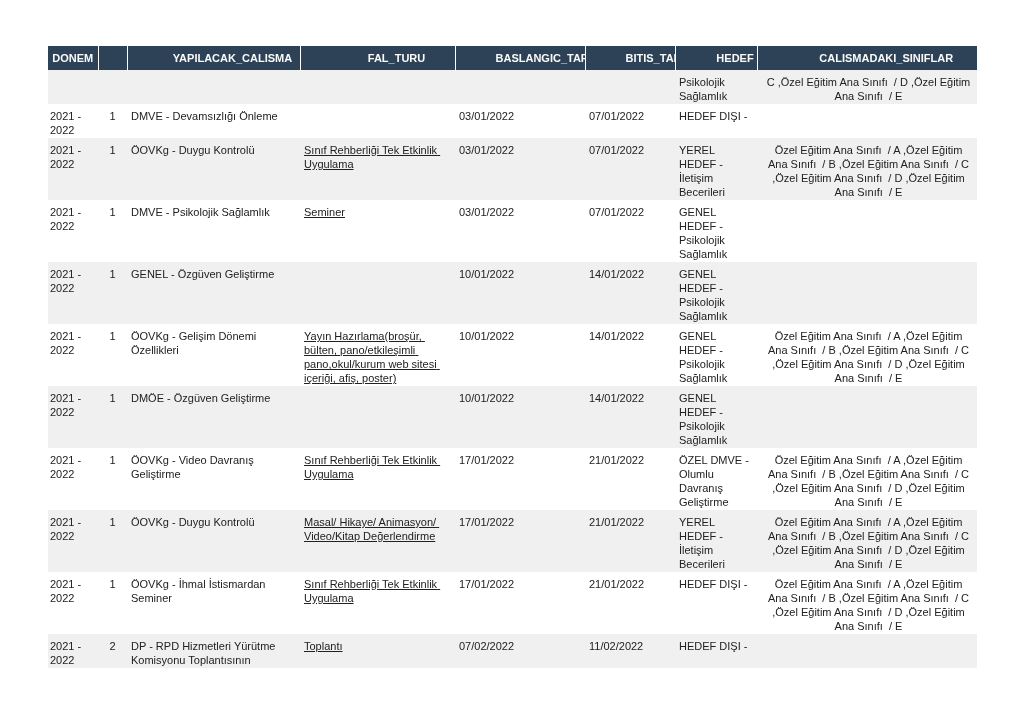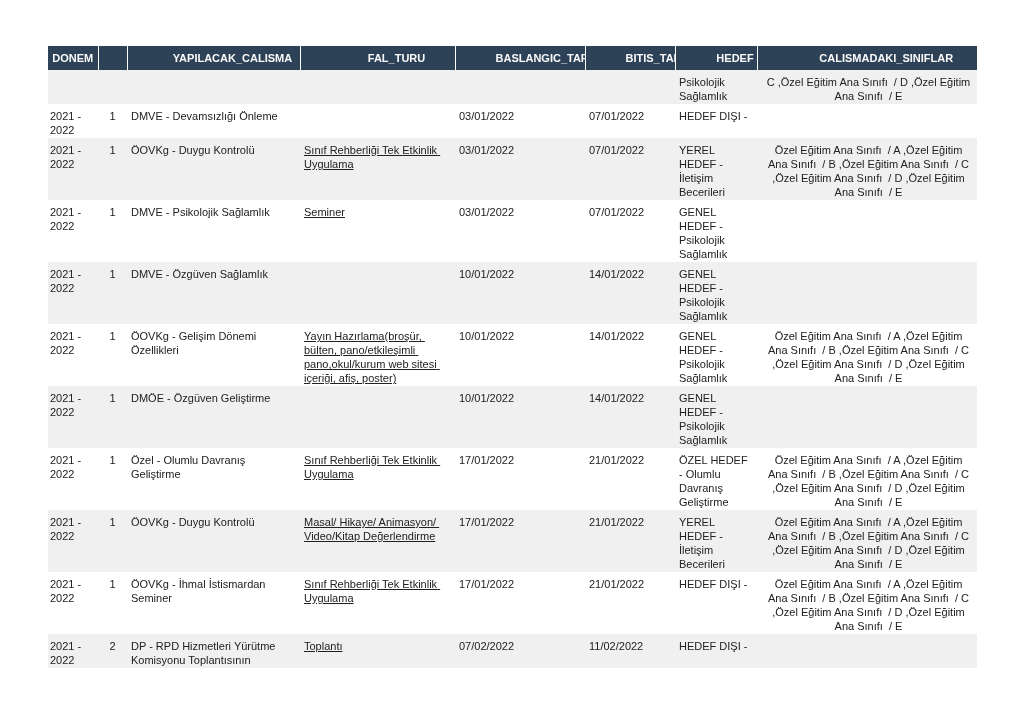--- a/index.html
+++ b/index.html
@@ -126,21 +126,21 @@
           <td class="col-calisma">DMVE - Psikolojik Sağlamlık</td>
           <td class="col-fal_turu">Seminer</td>
           <td class="col-baslangic">03/01/2022</td>
           <td class="col-bitis">07/01/2022</td>
           <td class="col-hedef">GENEL HEDEF - Psikolojik Sağlamlık</td>
           <td class="col-siniflar"></td>
         </tr>
         <tr>
           <td class="col-donem">2021 - 2022</td>
           <td class="col-ay">1</td>
-          <td class="col-calisma">DMVE - Özgüven Sağlamlık</td>
+          <td class="col-calisma">GENEL - Özgüven Geliştirme</td>
           <td class="col-fal_turu"></td>
           <td class="col-baslangic">10/01/2022</td>
           <td class="col-bitis">14/01/2022</td>
           <td class="col-hedef">GENEL HEDEF - Psikolojik Sağlamlık</td>
           <td class="col-siniflar"></td>
         </tr>
         <tr>
           <td class="col-donem">2021 - 2022</td>
           <td class="col-ay">1</td>
           <td class="col-calisma">ÖOVKg - Gelişim Dönemi Özellikleri</td>
@@ -156,25 +156,25 @@
           <td class="col-calisma">DMÖE - Özgüven Geliştirme</td>
           <td class="col-fal_turu"></td>
           <td class="col-baslangic">10/01/2022</td>
           <td class="col-bitis">14/01/2022</td>
           <td class="col-hedef">GENEL HEDEF - Psikolojik Sağlamlık</td>
           <td class="col-siniflar"></td>
         </tr>
         <tr>
           <td class="col-donem">2021 - 2022</td>
           <td class="col-ay">1</td>
-          <td class="col-calisma">Özel - Olumlu Davranış Geliştirme</td>
+          <td class="col-calisma">ÖOVKg - Video Davranış Geliştirme</td>
           <td class="col-fal_turu">Sınıf Rehberliği Tek Etkinlik Uygulama</td>
           <td class="col-baslangic">17/01/2022</td>
           <td class="col-bitis">21/01/2022</td>
-          <td class="col-hedef">ÖZEL HEDEF - Olumlu Davranış Geliştirme</td>
+          <td class="col-hedef">ÖZEL DMVE - Olumlu Davranış Geliştirme</td>
           <td class="col-siniflar">Özel Eğitim Ana Sınıfı  / A ,Özel Eğitim Ana Sınıfı  / B ,Özel Eğitim Ana Sınıfı  / C ,Özel Eğitim Ana Sınıfı  / D ,Özel Eğitim Ana Sınıfı  / E</td>
         </tr>
         <tr>
           <td class="col-donem">2021 - 2022</td>
           <td class="col-ay">1</td>
           <td class="col-calisma">ÖOVKg - Duygu Kontrolü</td>
           <td class="col-fal_turu">Masal/ Hikaye/ Animasyon/ Video/Kitap Değerlendirme</td>
           <td class="col-baslangic">17/01/2022</td>
           <td class="col-bitis">21/01/2022</td>
           <td class="col-hedef">YEREL HEDEF - İletişim Becerileri</td>

